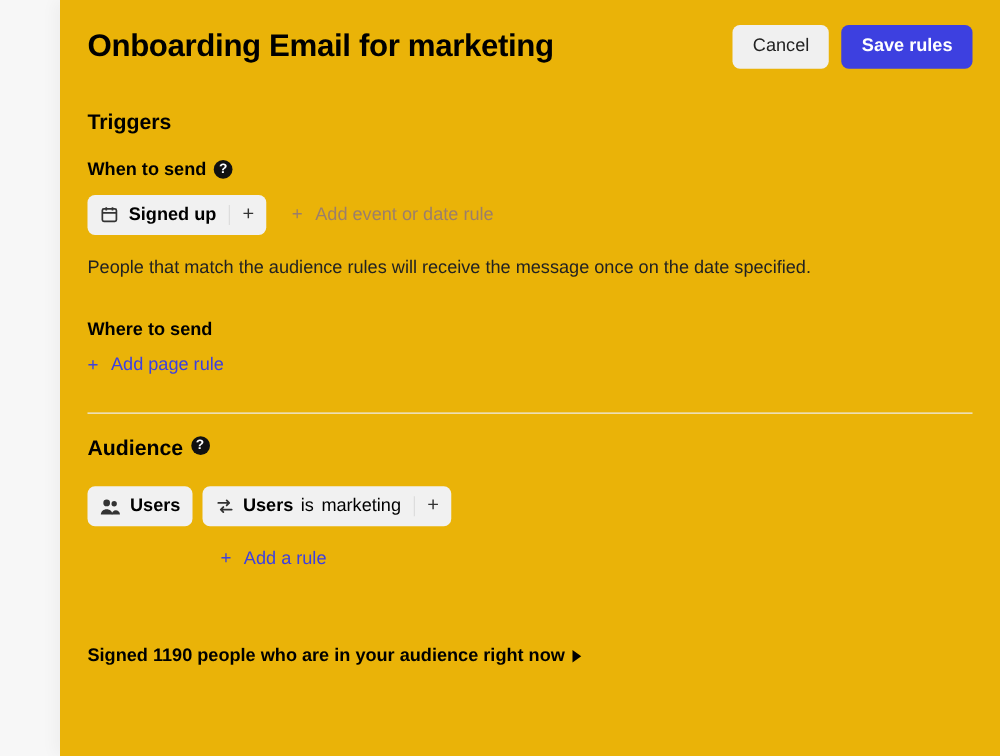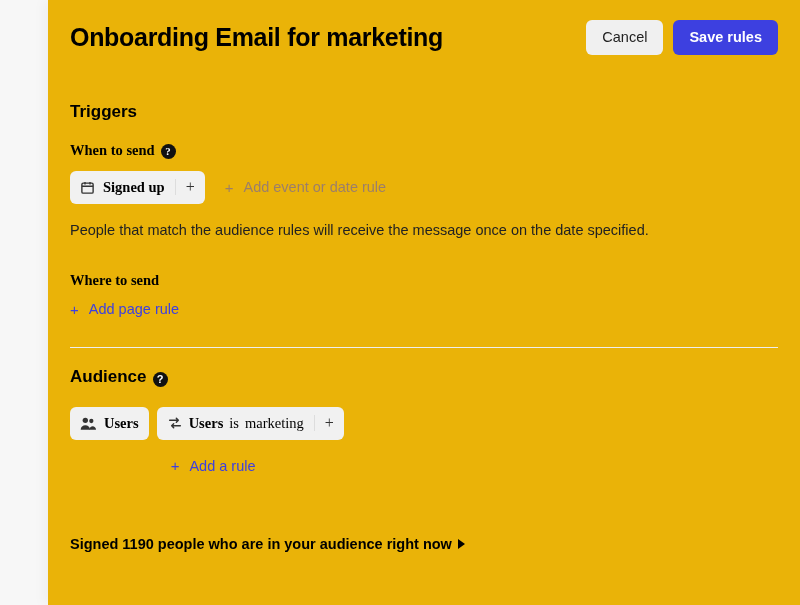--- a/index.html
+++ b/index.html
@@ -44,34 +44,33 @@
     .btn-secondary { background: #f0f0f0; color: #222; }
     .btn-primary   { background: #3d40e0; color: #fff; font-weight: 600; }
     .panel-body {
       padding: 10px 22px 22px 22px;
       flex: 1;
       overflow: auto;
     }
     .section-title {
       font-size: 17px;
       font-weight: 700;
-      margin-top: 19px;
+      margin-top: 5px;
       margin-bottom: 20px;
       display: flex;
-      align-items: flex-end;
+      align-items: flex-start;
       gap: 6px;
     }
     .sub-label {
       font-size: 14.5px;
       font-weight: 700;
       display: flex;
-      align-items: flex-end;
+      align-items: center;
       gap: 6px;
       margin-bottom: 12px;
-      font-family: Liberation Serif, serif;
     }
     .help-icon {
       width: 15px; height: 15px;
       border-radius: 50%;
       background: #111;
       color: #fff;
       font-size: 11px;
       font-weight: 700;
       display: inline-flex;
       align-items: center;
@@ -80,21 +79,20 @@
     }
     .row { display: flex; align-items: center; gap: 20px; }
     .pill {
       background: #f1f1f1;
       border-radius: 6px;
       display: inline-flex;
       align-items: center;
       padding: 8px 10px;
       font-size: 14.5px;
       gap: 10px;
-      font-family: Liberation Serif, serif;
     }
     .pill-main { display: inline-flex; align-items: center; gap: 8px; font-weight: 600; }
     .pill-icon { display: inline-flex; align-items: center; justify-content: center; color: #333; }
     .pill-icon svg { display: block; }
     .pill-plus {
       border-left: 1px solid #ddd;
       padding-left: 10px;
       color: #333;
       font-size: 16px;
       line-height: 1;

